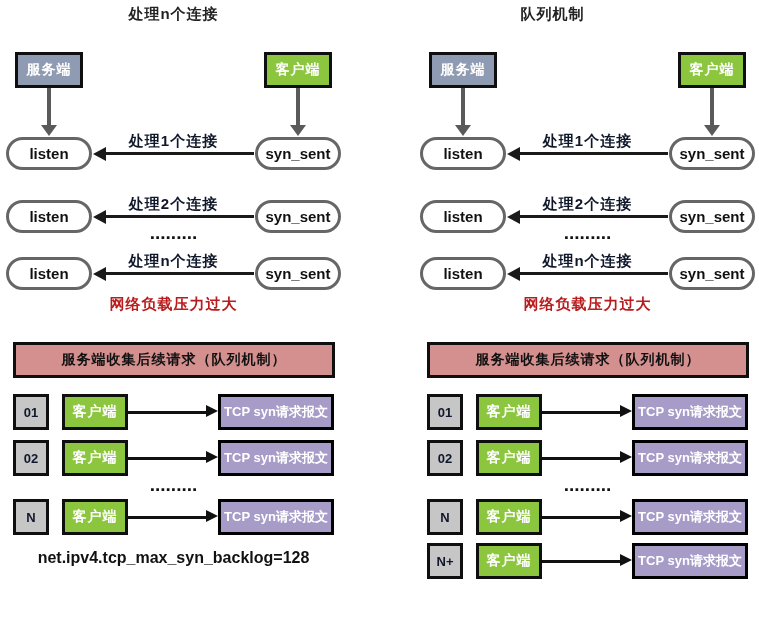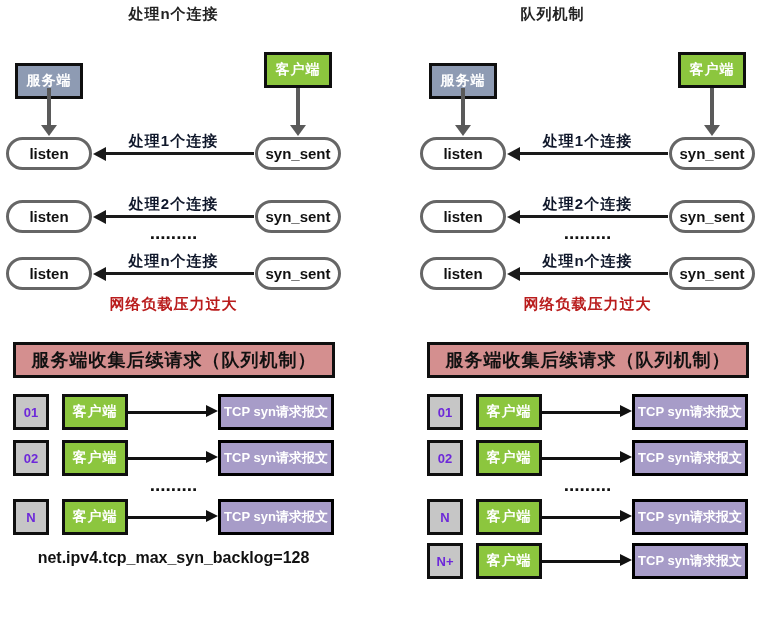--- a/index.html
+++ b/index.html
@@ -15,21 +15,21 @@
   #panel-b .inner{margin-left:41px;}
 
   .title{position:absolute;top:5px;left:0;width:335px;text-align:center;
     font-size:15px;font-weight:bold;color:#222;letter-spacing:1px;}
   #panel-b .title{left:-35px;}
 
   .endpoints{position:absolute;top:52px;left:0;right:0;display:flex;justify-content:space-between;}
   .slot{width:86px;display:flex;justify-content:center;}
   .ebox{height:30px;width:62px;border:3px solid #0f0f0f;color:#fff;font-weight:bold;font-size:14px;
     display:flex;align-items:center;justify-content:center;letter-spacing:1px;white-space:nowrap;}
-  .server{background:#8E9BB3;margin-top:11px;}
+  .server{background:#8E9BB3;}
   .client{background:#8CC63E;}
 
   .varrows{position:absolute;top:88px;left:0;right:0;height:48px;display:flex;justify-content:space-between;}
   .v-arrow{position:relative;width:16px;height:100%;margin:0 35px;}
   .v-arrow .stem{position:absolute;left:6px;top:0;width:4px;height:38px;background:#5a5a5a;}
   .v-arrow .head{position:absolute;left:0;top:37px;width:0;height:0;
     border-left:8px solid transparent;border-right:8px solid transparent;border-top:11px solid #5a5a5a;}
 
   .conn-row{position:absolute;left:0;right:0;height:33px;display:flex;align-items:flex-end;}
   .row-1{top:137px}.row-2{top:200px}.row-3{top:257px}
@@ -44,25 +44,25 @@
 
   .dots{position:absolute;left:0;right:0;text-align:center;font-weight:bold;font-size:19px;
     color:#111;line-height:12px;letter-spacing:0;}
   .dots-1{top:227px}.dots-2{top:479px}
 
   .overload{position:absolute;top:295px;left:0;right:0;text-align:center;
     font-size:15px;font-weight:bold;color:#b91c1c;letter-spacing:1px;}
 
   .banner{position:absolute;top:342px;left:7px;right:6px;height:30px;background:#D48F8F;
     border:3px solid #0f0f0f;display:flex;align-items:center;justify-content:center;
-    font-size:18px;font-weight:bold;color:#111;letter-spacing:1px;}
+    font-size:14px;font-weight:bold;color:#111;letter-spacing:1px;}
 
   .q-row{position:absolute;left:7px;right:7px;height:36px;display:flex;align-items:center;}
   .q-1{top:394px}.q-2{top:440px}.q-3{top:499px}.q-4{top:543px}
-  .num{width:30px;height:30px;border:3px solid #0f0f0f;background:#C6C6C6;color:#6d28d9;
+  .num{width:30px;height:30px;border:3px solid #0f0f0f;background:#C6C6C6;color:#0f172a;
     font-weight:bold;font-size:13px;display:flex;align-items:center;justify-content:center;flex:none;}
   .client-sm{width:60px;height:30px;border:3px solid #0f0f0f;background:#8CC63E;color:#fff;
     font-weight:bold;font-size:14px;display:flex;align-items:center;justify-content:center;
     flex:none;margin-left:13px;letter-spacing:1px;white-space:nowrap;}
   .q-arrow{flex:1;position:relative;height:36px;}
   .q-line{position:absolute;top:17px;left:0;right:9px;height:3px;background:#111;}
   .q-head{position:absolute;top:11px;right:0;width:0;height:0;
     border-top:6px solid transparent;border-bottom:6px solid transparent;border-left:12px solid #111;}
   .packet{width:110px;height:30px;border:3px solid #000000;background:#A79CC8;color:#fff;
     font-weight:bold;font-size:13px;display:flex;align-items:center;justify-content:center;

